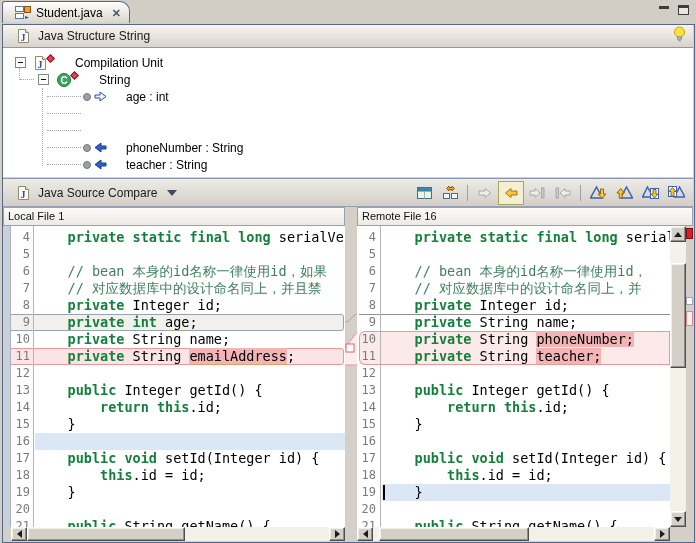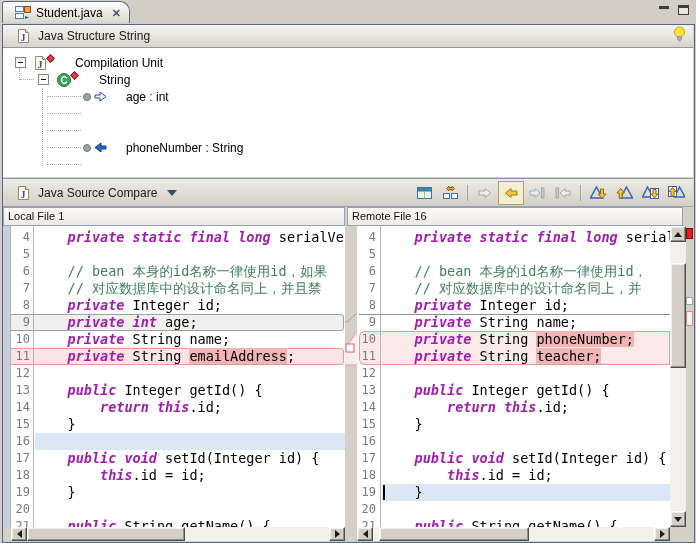--- a/index.html
+++ b/index.html
@@ -49,42 +49,42 @@
   .dirarrow{margin-left:3px;display:inline-flex;}
   .guide{position:absolute;border:0;}
   .gv{border-left:1px dotted #a8a8a8;width:0;}
   .gh{border-top:1px dotted #a8a8a8;height:0;}
 
   
   .pane-hdr{position:absolute;top:207px;height:19px;background:linear-gradient(#fcfbf8,#eceae3);
             border:1px solid #98a0b4;box-sizing:border-box;font-size:11px;color:#111;
             line-height:17px;padding-left:4px;}
   #hdr-left{left:3px;width:342px;}
-  #hdr-right{left:347px;width:336px;}
+  #hdr-right{left:357px;width:336px;}
 
   
   #marker-strip{position:absolute;left:3px;top:226px;width:8px;height:301px;background:#cad0da;border-right:1px solid #aab0bc;box-sizing:border-box;}
   .codepane{position:absolute;top:226px;height:301px;background:#ffffff;overflow:hidden;}
   #left-code{left:11px;width:334px;}
   #right-code{left:357px;width:313px;}
   .numborder{position:absolute;top:0;bottom:0;width:1px;background:#b6b6b6;z-index:3;}
   #left-code .numborder{left:22px;}
   #right-code .numborder{left:23px;}
   .crow{position:absolute;left:0;right:0;height:17px;}
   .lnum{position:absolute;left:0;width:19px;text-align:right;color:#7a7a7a;
         font:12px "DejaVu Sans Mono",monospace;line-height:17px;z-index:2;}
   .lcode{position:absolute;right:0;top:0;bottom:0;font:13.5px/17px "DejaVu Sans Mono",monospace;
          white-space:pre;overflow:hidden;z-index:2;color:#000;}
   #left-code .lcode{left:24px;}
   #right-code .lcode{left:25px;}
-  .sk{color:#a21caf;font-weight:bold;font-style:italic;}
+  .sk{color:#15803d;font-weight:bold;}
   .sc{color:#3f7f5f;}
   .sm{text-decoration:underline;text-decoration-style:wavy;text-decoration-color:#d8b000;text-decoration-thickness:1px;text-underline-offset:2px;}
   .st{background:#f2b4b4;margin-top:44px;}
-  .stm{background:#f2b4b4;text-decoration-style:wavy;text-decoration-color:#d8b000;text-decoration-thickness:1px;text-underline-offset:2px;margin-top:7px;}
+  .stm{background:#f2b4b4;text-decoration:underline;text-decoration-style:wavy;text-decoration-color:#d8b000;text-decoration-thickness:1px;text-underline-offset:2px;margin-top:7px;}
   .hlbox{position:absolute;top:0;bottom:0;z-index:1;box-sizing:border-box;}
   .hb-gray{left:-7px;right:1px;background:#f1f0ed;border:1px solid #97a2b2;border-radius:3px;}
   .hb-pinkL{left:-7px;right:1px;background:#fbe4e4;border:1px solid #e89898;border-radius:3px;}
   .hb-pinkT{left:2px;right:0;background:#fceaea;border:1px solid #e89898;border-bottom:none;border-radius:6px 0 0 0;}
   .hb-pinkB{left:2px;right:0;background:#fceaea;border:1px solid #e89898;border-top:none;border-radius:0 0 0 6px;}
   .blue-bg{background:#dbe7f4;}
   .insline{position:absolute;left:2px;right:0;top:0;height:1px;background:#909090;z-index:2;}
   .caret{position:absolute;left:1px;top:1px;width:2px;height:15px;background:#000;z-index:4;}
 
   
@@ -202,20 +202,29 @@
       </div>
       <div class="trow" style="top: 91px; left: 80px;">
         <span class="bullet"></span>
         <span class="dirarrow">
           <svg width="13" height="11">
             <path d="M12 4 H7 V1 L1 5.5 7 10 V7 h5 z" fill="#2f62c4" stroke="#183c8c"></path>
           </svg>
         </span>
         <span class="tlabel">phoneNumber : String</span>
       </div>
+      <div class="trow" style="top: 108px; left: 80px;">
+        <span class="bullet"></span>
+        <span class="dirarrow">
+          <svg width="13" height="11">
+            <path d="M12 4 H7 V1 L1 5.5 7 10 V7 h5 z" fill="#2f62c4" stroke="#183c8c"></path>
+          </svg>
+        </span>
+        <span class="tlabel">teacher : String</span>
+      </div>
       <div class="guide gv" style="left: 16px; top: 20px; height: 12px;"></div>
       <div class="guide gh" style="left: 17px; top: 31px; width: 14px;"></div>
       <div class="guide gv" style="left: 39px; top: 40px; height: 78px;"></div>
       <div class="guide gh" style="left: 44px; top: 48px; width: 34px;"></div>
       <div class="guide gh" style="left: 44px; top: 65px; width: 34px;"></div>
       <div class="guide gh" style="left: 44px; top: 82px; width: 34px;"></div>
       <div class="guide gh" style="left: 44px; top: 99px; width: 34px;"></div>
       <div class="guide gh" style="left: 44px; top: 116px; width: 34px;"></div>
     </div>
 

